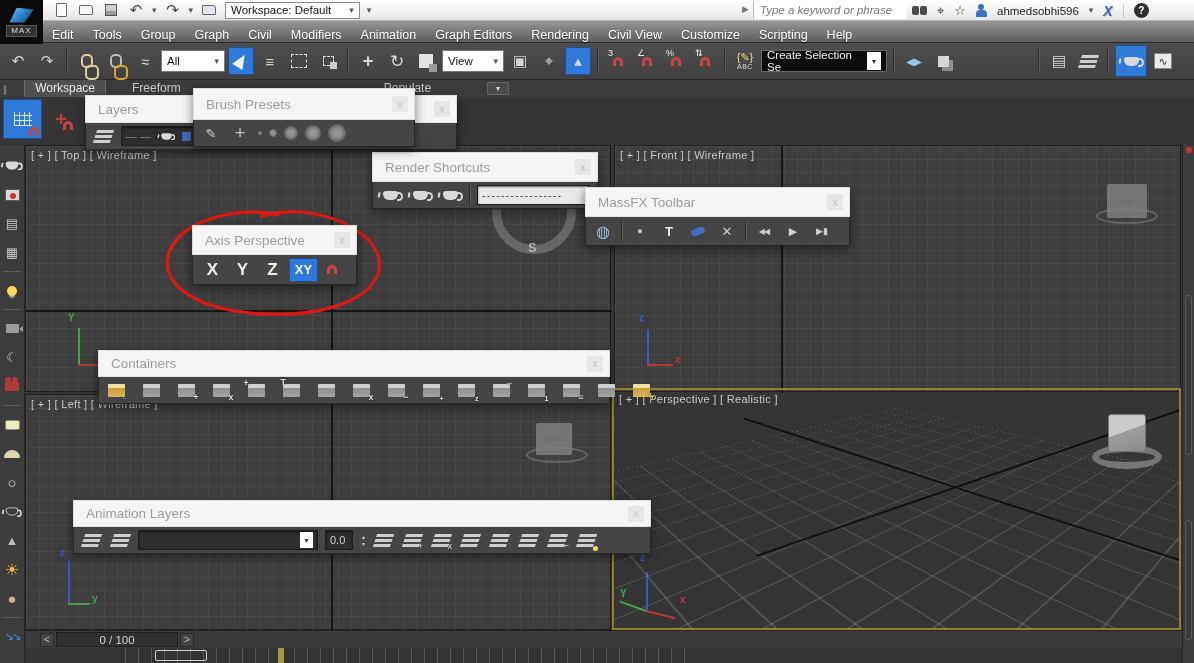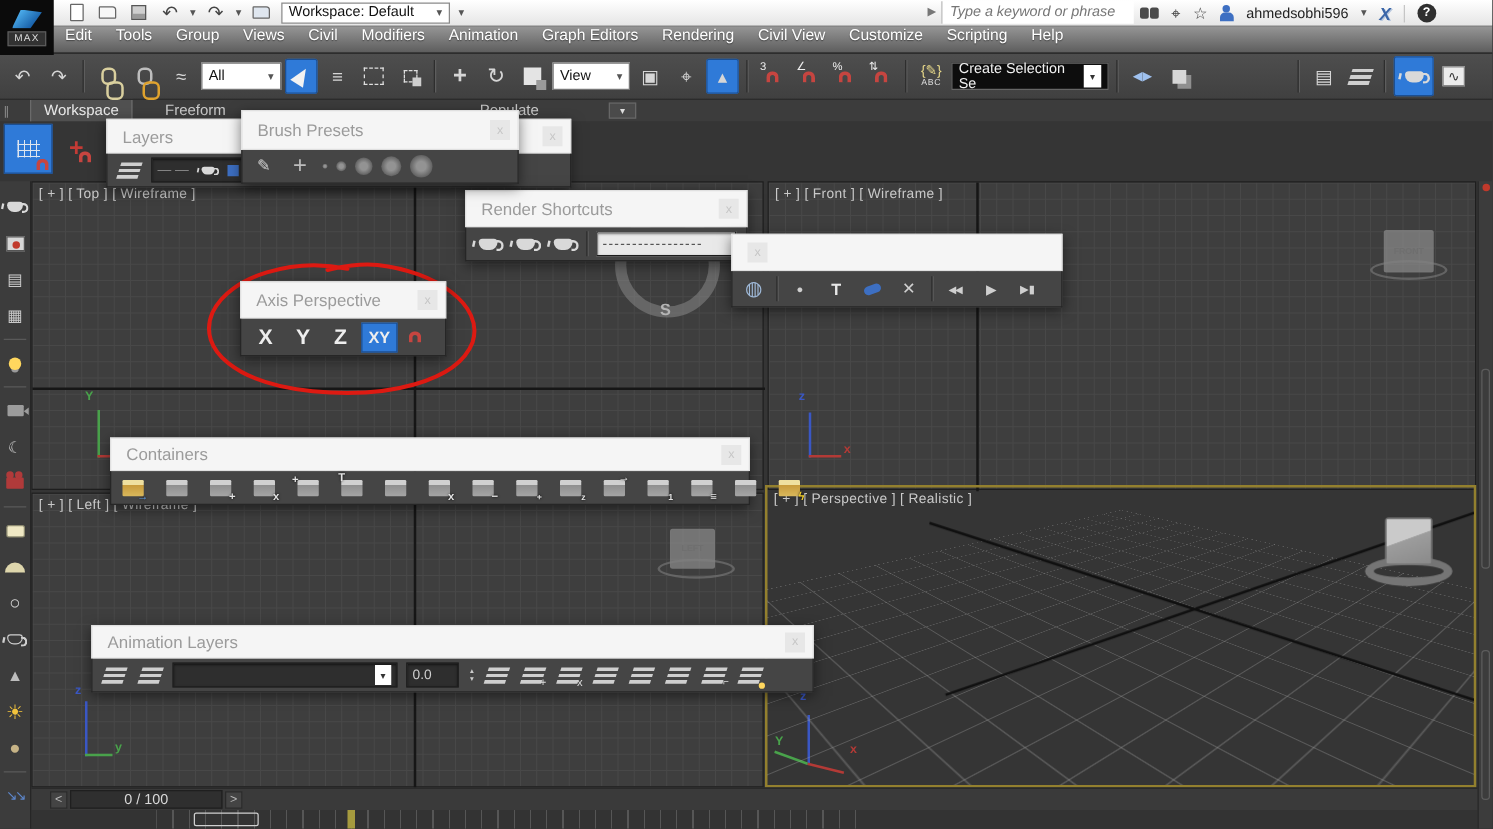--- a/index.html
+++ b/index.html
@@ -38,21 +38,21 @@
 .person::before{content:"";position:absolute;left:2.5px;top:0;width:6px;height:6px;border-radius:50%;background:#3d6fc2}
 .person::after{content:"";position:absolute;left:0;top:6px;width:11px;height:7px;border-radius:4px 4px 0 0;background:#3d6fc2}
 #username{font-size:11.5px;color:#222}
 .xchg{font-weight:bold;font-style:italic;color:#3b66a8;font-size:14px;text-shadow:1px 1px 0 #b9c8de}
 .helpico{width:15px;height:15px;border-radius:50%;background:#2f2f2f;color:#fff;font-size:10px;font-weight:bold;
   display:inline-flex;align-items:center;justify-content:center}
 
 
 #menubar{position:absolute;left:0;top:21px;width:1194px;height:22px;
   background:linear-gradient(#969696,#5d5d5d);border-bottom:1px solid #2a2a2a;
-  display:flex;align-items:flex-start;gap:19px;padding-left:52px;z-index:41}
+  display:flex;align-items:flex-end;gap:19px;padding-left:52px;z-index:41}
 .menuitem{color:#fff;font-size:12.5px;text-shadow:0 1px 1px rgba(0,0,0,.45);cursor:default}
 
 
 #maintb{position:absolute;left:0;top:43px;width:1194px;height:37px;background:linear-gradient(#4e4e4e,#404040);
   border-bottom:1px solid #2b2b2b;display:flex;align-items:center;gap:3px;padding:0 5px;z-index:30}
 .ti{display:inline-flex;align-items:center;justify-content:center;min-width:26px;height:28px;
   color:#d6d6d6;font-size:15px;position:relative;border-radius:2px}
 .ti.active{background:#2f7ad8;box-shadow:inset 0 0 0 1px #1c4f92}
 .sep{width:2px;height:26px;border-left:1px solid #2e2e2e;border-right:1px solid #5d5d5d;margin:0 3px}
 .chain{width:12px;height:14px;border:2px solid #d9cf9e;border-radius:5px;position:relative}
@@ -237,21 +237,21 @@
 
   <div id="logo">
     <span class="logoswoosh"></span>
     <span class="maxtxt">MAX</span>
   </div>
 
   <div id="menubar">
     <span class="menuitem">Edit</span>
     <span class="menuitem">Tools</span>
     <span class="menuitem">Group</span>
-    <span class="menuitem">Views</span>
+    <span class="menuitem">Graph</span>
     <span class="menuitem">Civil</span>
     <span class="menuitem">Modifiers</span>
     <span class="menuitem">Animation</span>
     <span class="menuitem">Graph Editors</span>
     <span class="menuitem">Rendering</span>
     <span class="menuitem">Civil View</span>
     <span class="menuitem">Customize</span>
     <span class="menuitem">Scripting</span>
     <span class="menuitem">Help</span>
   </div>
@@ -511,20 +511,21 @@
         </span>
       <span class="vsep"></span>
       <span class="inset" style="width:112px;background:#e9e9e9;color:#444;letter-spacing:-1px">
         <span>- - - - - - - - - - - - - - - - -</span>
       </span>
     </div>
   </div>
 
   <div class="fl" style="left:585px;top:187px;width:265px;z-index:22">
     <div class="fltitle" style="height:30px">
+      <span class="txt">MassFX Toolbar</span>
       <span class="flx">x</span>
     </div>
     <div class="flbody" style="height:29px">
       <span class="fi" style="color:#9fb9d8;font-size:16px">◍</span>
       <span class="vsep"></span>
       <span class="fi" style="font-size:9px">●</span>
       <span class="fi" style="font-weight:bold;color:#e8e8e8">T</span>
       <span class="fi">
           <span style="width:14px;height:7px;background:#3d6fc2;border-radius:4px;transform:rotate(-20deg);display:inline-block"></span>
         </span>
@@ -549,21 +550,21 @@
       <span class="axisbtn">X</span>
       <span class="axisbtn">Y</span>
       <span class="axisbtn">Z</span>
       <span class="axisbtn xy">XY</span>
       <span class="fi">
           <span class="mag"></span>
         </span>
     </div>
   </div>
 
-  <div class="fl" style="left:88px;top:350px;width:512px;z-index:23">
+  <div class="fl" style="left:98px;top:350px;width:512px;z-index:23">
     <div class="fltitle" style="height:27px">
       <span class="txt">Containers</span>
       <span class="flx">x</span>
     </div>
     <div class="flbody" style="gap:13px">
       <span class="fi">
           <span class="cbox gold">
             <span class="ov" style="color:#5d9ae0">→</span>
           </span>
         </span>
@@ -648,21 +649,21 @@
       <span class="fi">
           <span class="layersico"></span>
         </span>
       <span class="fi">
           <span class="layersico"></span>
         </span>
       <span class="inset" style="width:180px">
         <span style="flex:1"></span>
         <span class="dbtn" style="width:13px;height:16px;background:#fff;color:#333;display:inline-flex;align-items:center;justify-content:center;font-size:8px">▾</span>
       </span>
-      <span class="inset" style="width:42px">
+      <span class="inset" style="width:28px">
         <span>0.0</span>
       </span>
       <span class="spinner">
         <span>▴</span>
         <span>▾</span>
       </span>
       <span class="fi">
           <span class="layersico"></span>
         </span>
       <span class="fi">

